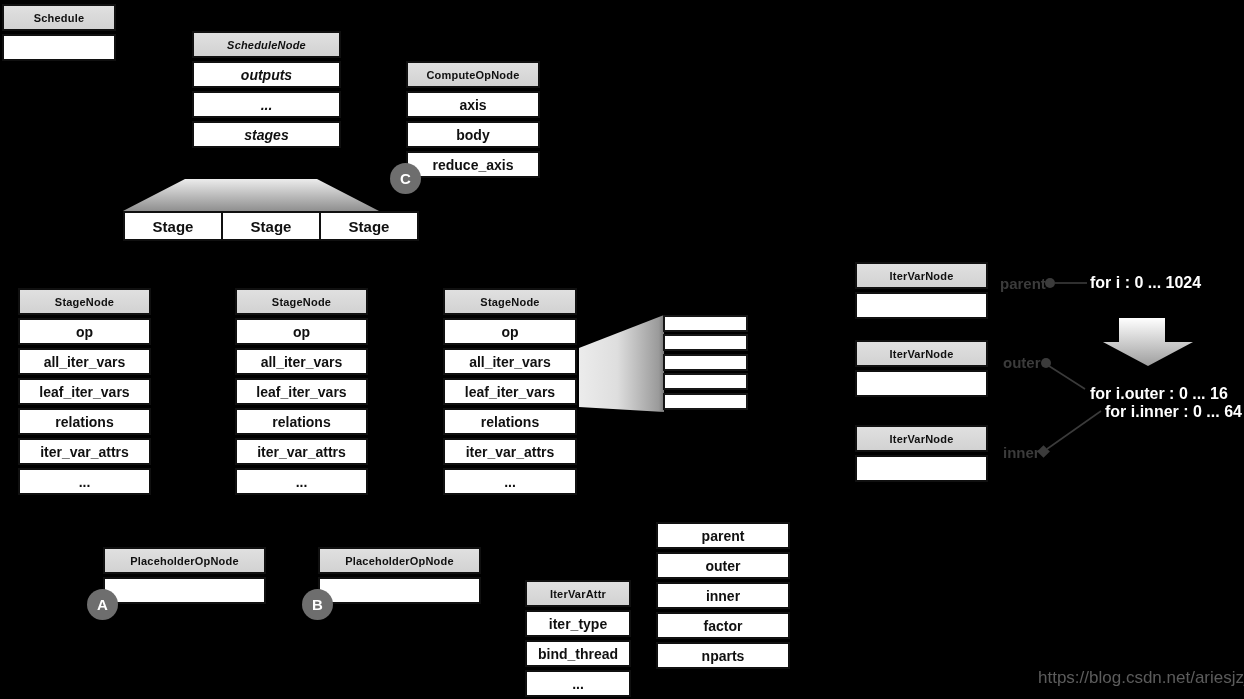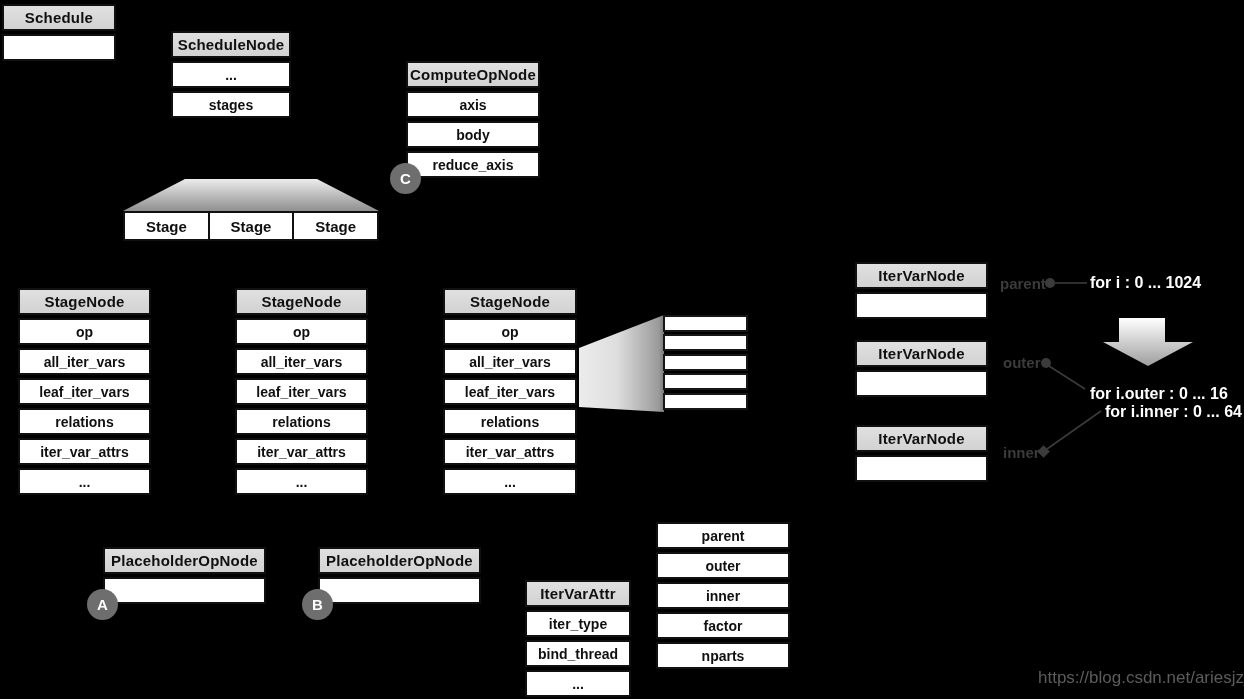--- a/index.html
+++ b/index.html
@@ -8,21 +8,21 @@
     position:relative;width:1244px;height:699px;background:#000;overflow:hidden;
     font-family:"Liberation Sans",sans-serif;
   }
   
   .tbl{position:absolute;}
   .tbl .hd{
     height:27px;margin-bottom:3px;
     background:linear-gradient(#e0e0e0,#d2d2d2);
     border:2px solid #101010;
     display:flex;align-items:center;justify-content:center;
-    font-weight:bold;font-size:15px;color:#101010;letter-spacing:.2px;
+    font-weight:bold;font-size:11px;color:#101010;letter-spacing:.2px;
   }
   .tbl .rw{
     height:27px;margin-bottom:3px;
     background:#ffffff;border:2px solid #101010;
     display:flex;align-items:center;justify-content:center;
     font-weight:bold;font-size:14px;color:#101010;
   }
   
   .strip{position:absolute;display:flex;}
   .strip .cell{
@@ -68,29 +68,30 @@
 </head>
 <body>
 
 <div id="canvas">
 
   <div class="tbl" style="left:2px;top:4px;width:114px;">
     <div class="hd">Schedule</div>
     <div class="rw"></div>
   </div>
 
-  <div class="tbl" style="left:171px;top:31px;width:120px;">
+  <div class="tbl" style="left:192px;top:31px;width:149px;font-style:italic;">
     <div class="hd">ScheduleNode</div>
+    <div class="rw">outputs</div>
     <div class="rw">...</div>
     <div class="rw">stages</div>
   </div>
 
   <div class="funnel-down"></div>
 
-  <div class="strip" style="left:123px;top:211px;width:256px;">
+  <div class="strip" style="left:123px;top:211px;width:296px;">
     <div class="cell">Stage</div>
     <div class="cell">Stage</div>
     <div class="cell">Stage</div>
   </div>
 
   <div class="tbl" style="left:406px;top:61px;width:134px;">
     <div class="hd">ComputeOpNode</div>
     <div class="rw">axis</div>
     <div class="rw">body</div>
     <div class="rw">reduce_axis</div>

